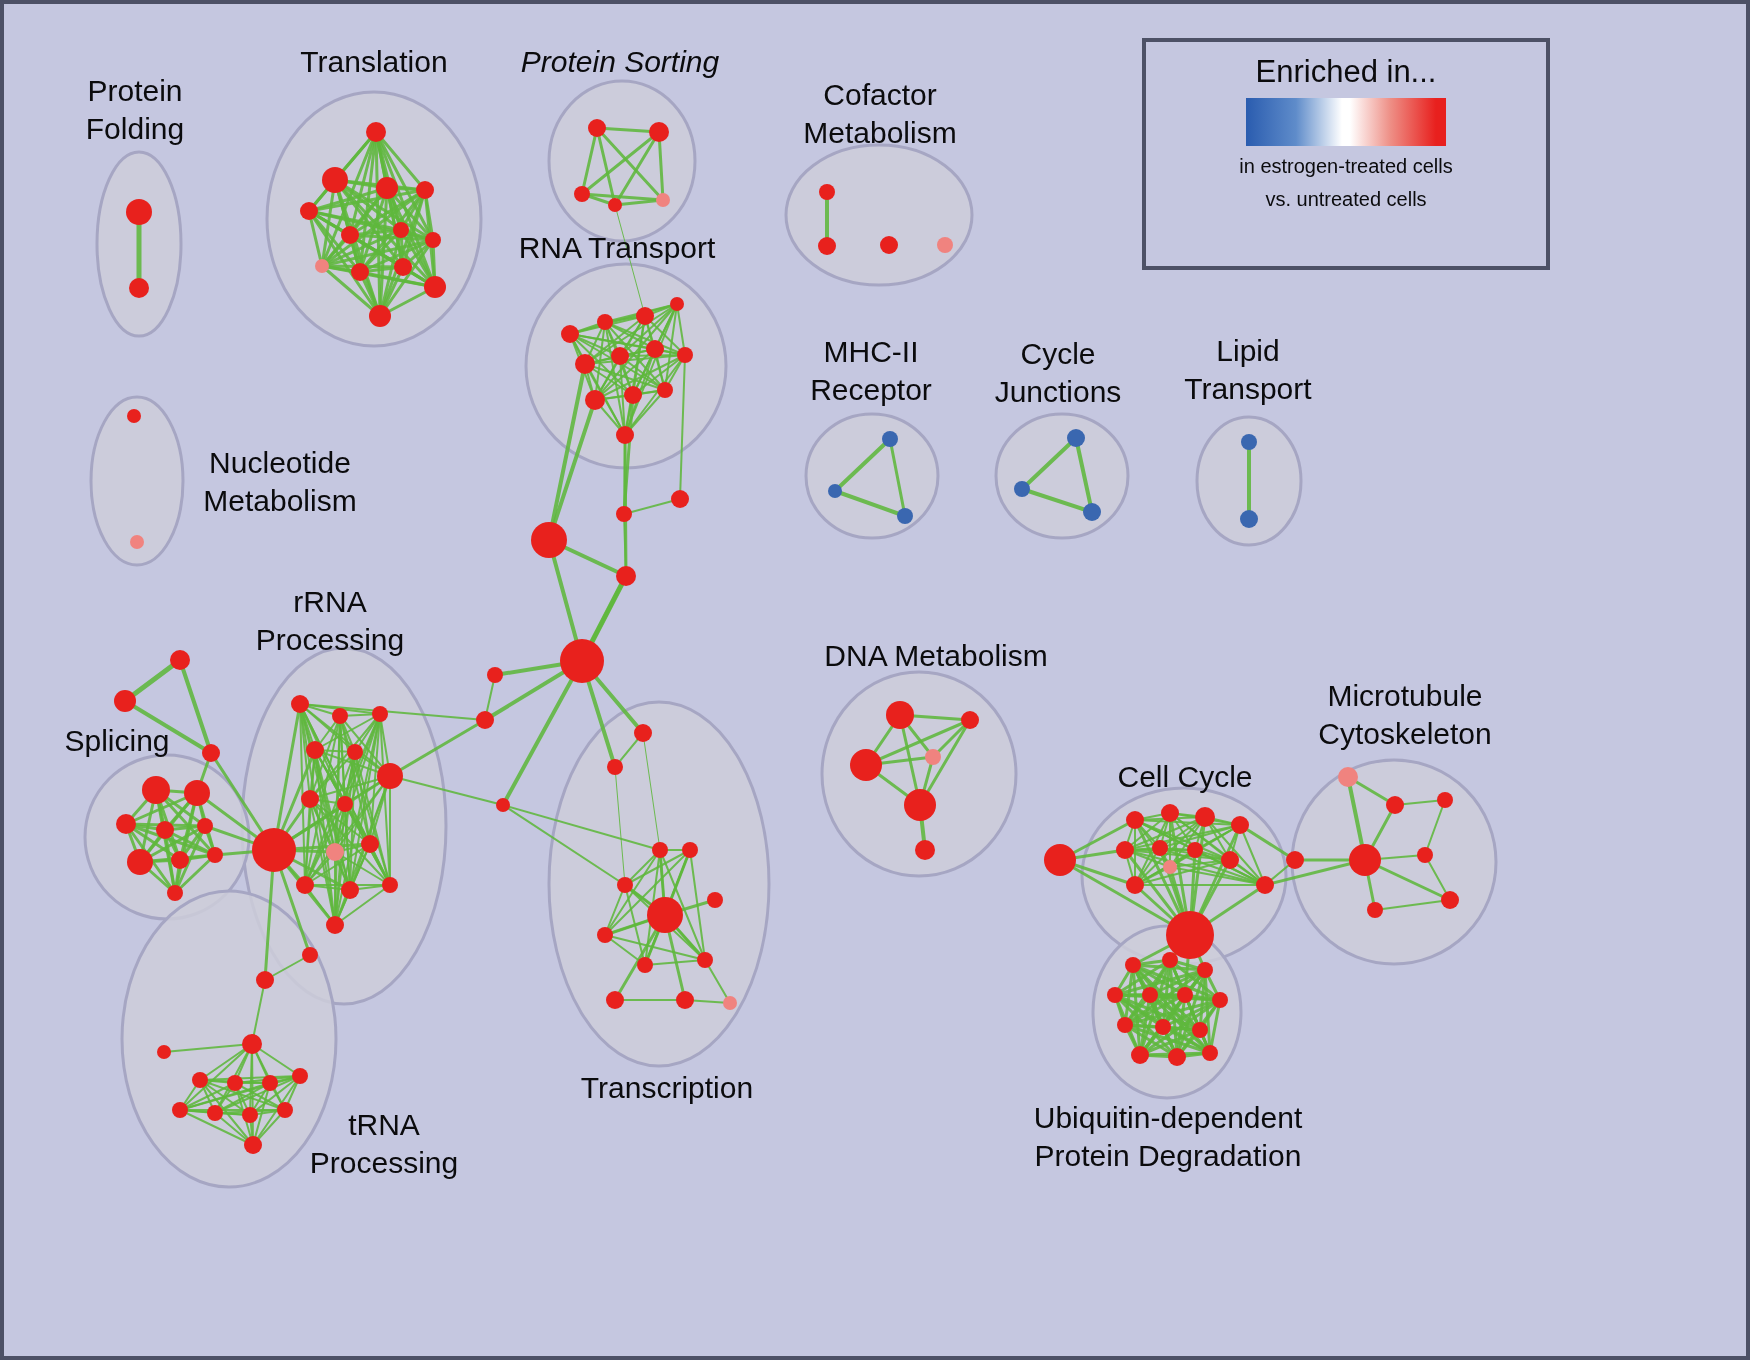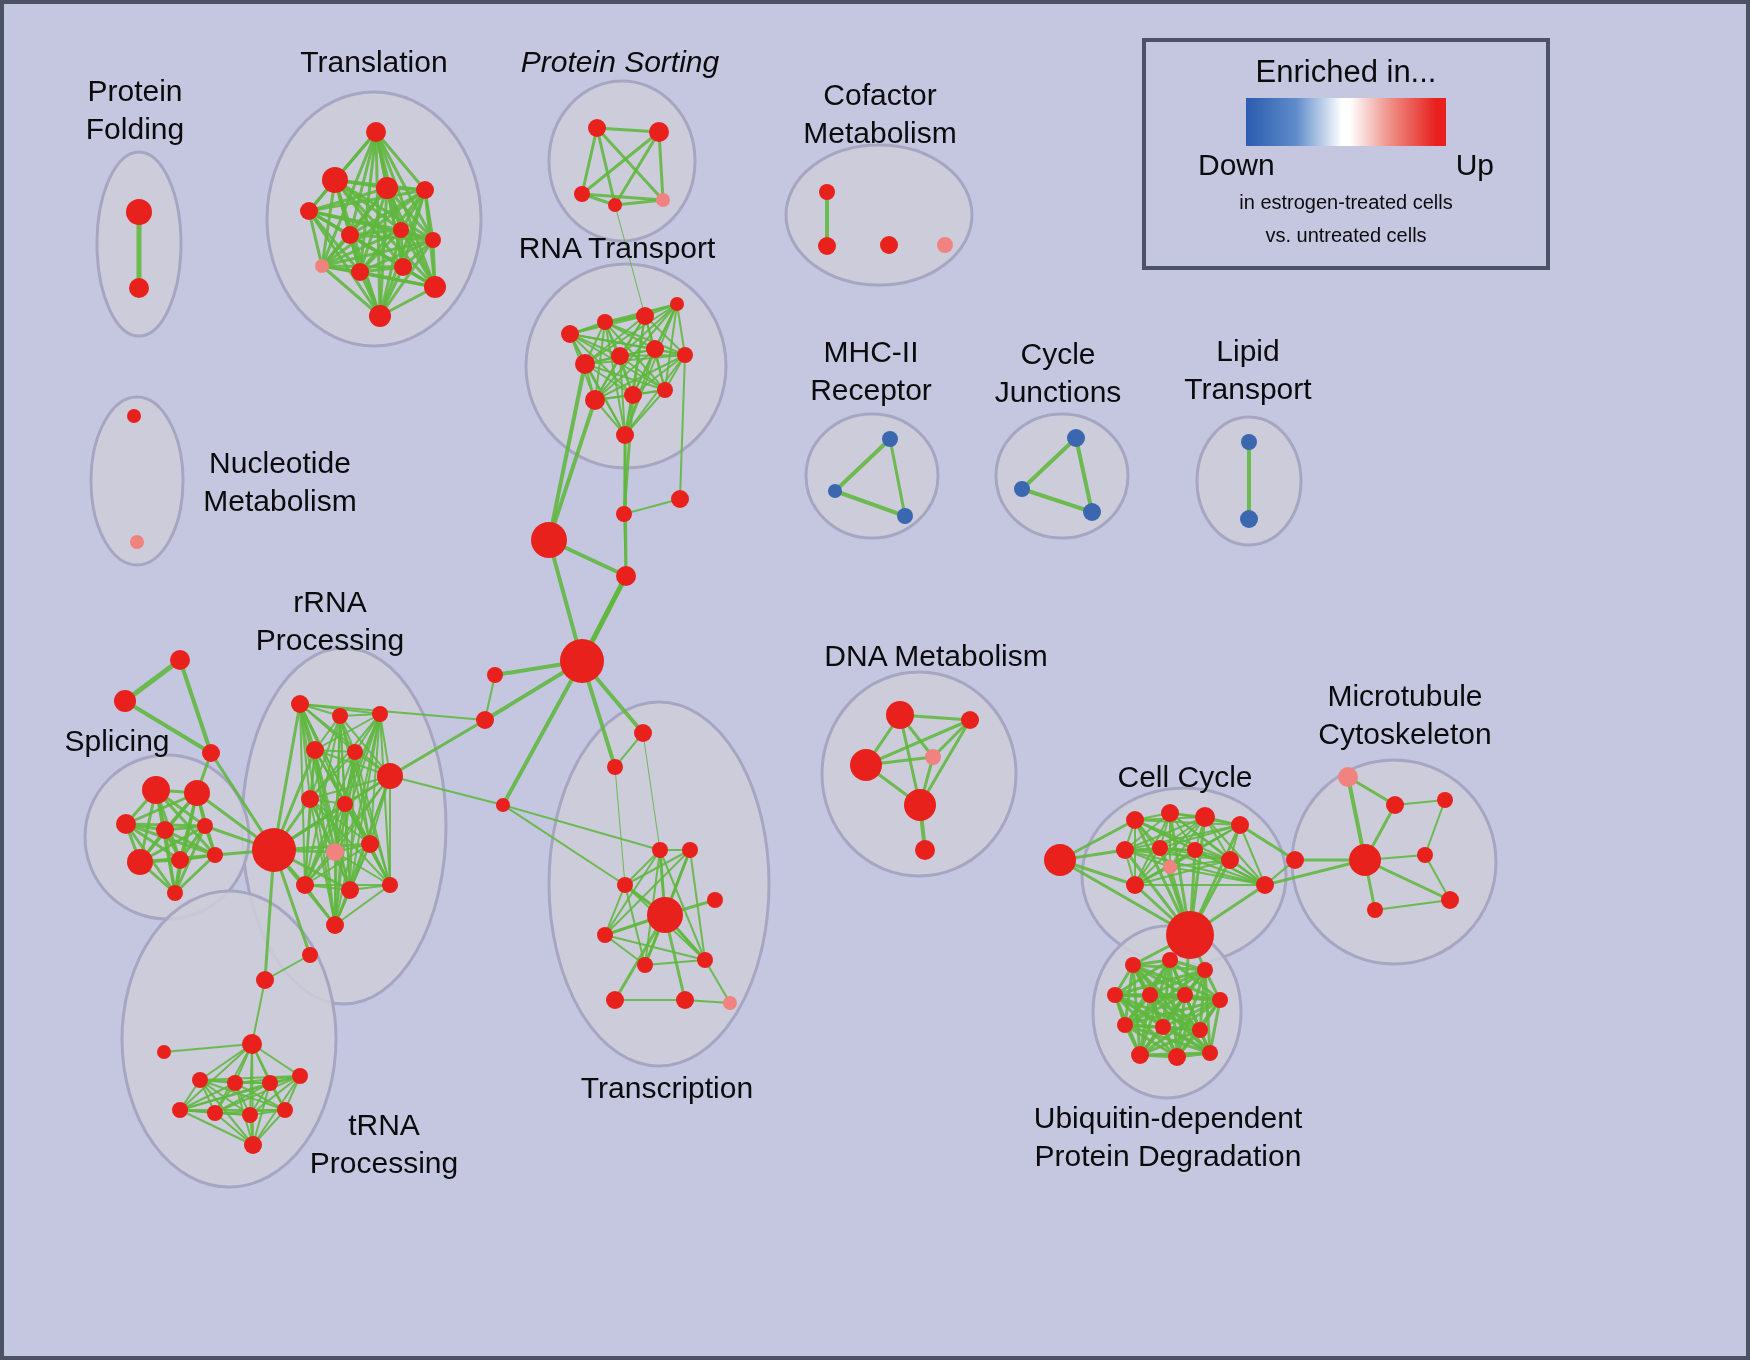--- a/index.html
+++ b/index.html
@@ -875,21 +875,17 @@
       </div>
       <div class="cluster-label" style="left: 1164px; top: 1133px;">
         <div>Ubiquitin-dependent</div>
         <div>Protein Degradation</div>
       </div>
     </div>
 
   <div class="legend">
     <div class="legend-title">Enriched in...</div>
     <div class="legend-gradient" style="background: linear-gradient(90deg, rgb(42, 92, 175) 0%, rgb(95, 140, 202) 25%, rgb(255, 255, 255) 48%, rgb(255, 255, 255) 52%, rgb(238, 144, 135) 72%, rgb(232, 32, 30) 95%);"></div>
-    <div class="legend-scale">
-      <span>Down</span>
-      <span>Up</span>
-    </div>
     <div class="legend-subtitle first">in estrogen-treated cells</div>
     <div class="legend-subtitle">vs. untreated cells</div>
   </div>
 
 </div>
 
 </body></html>

